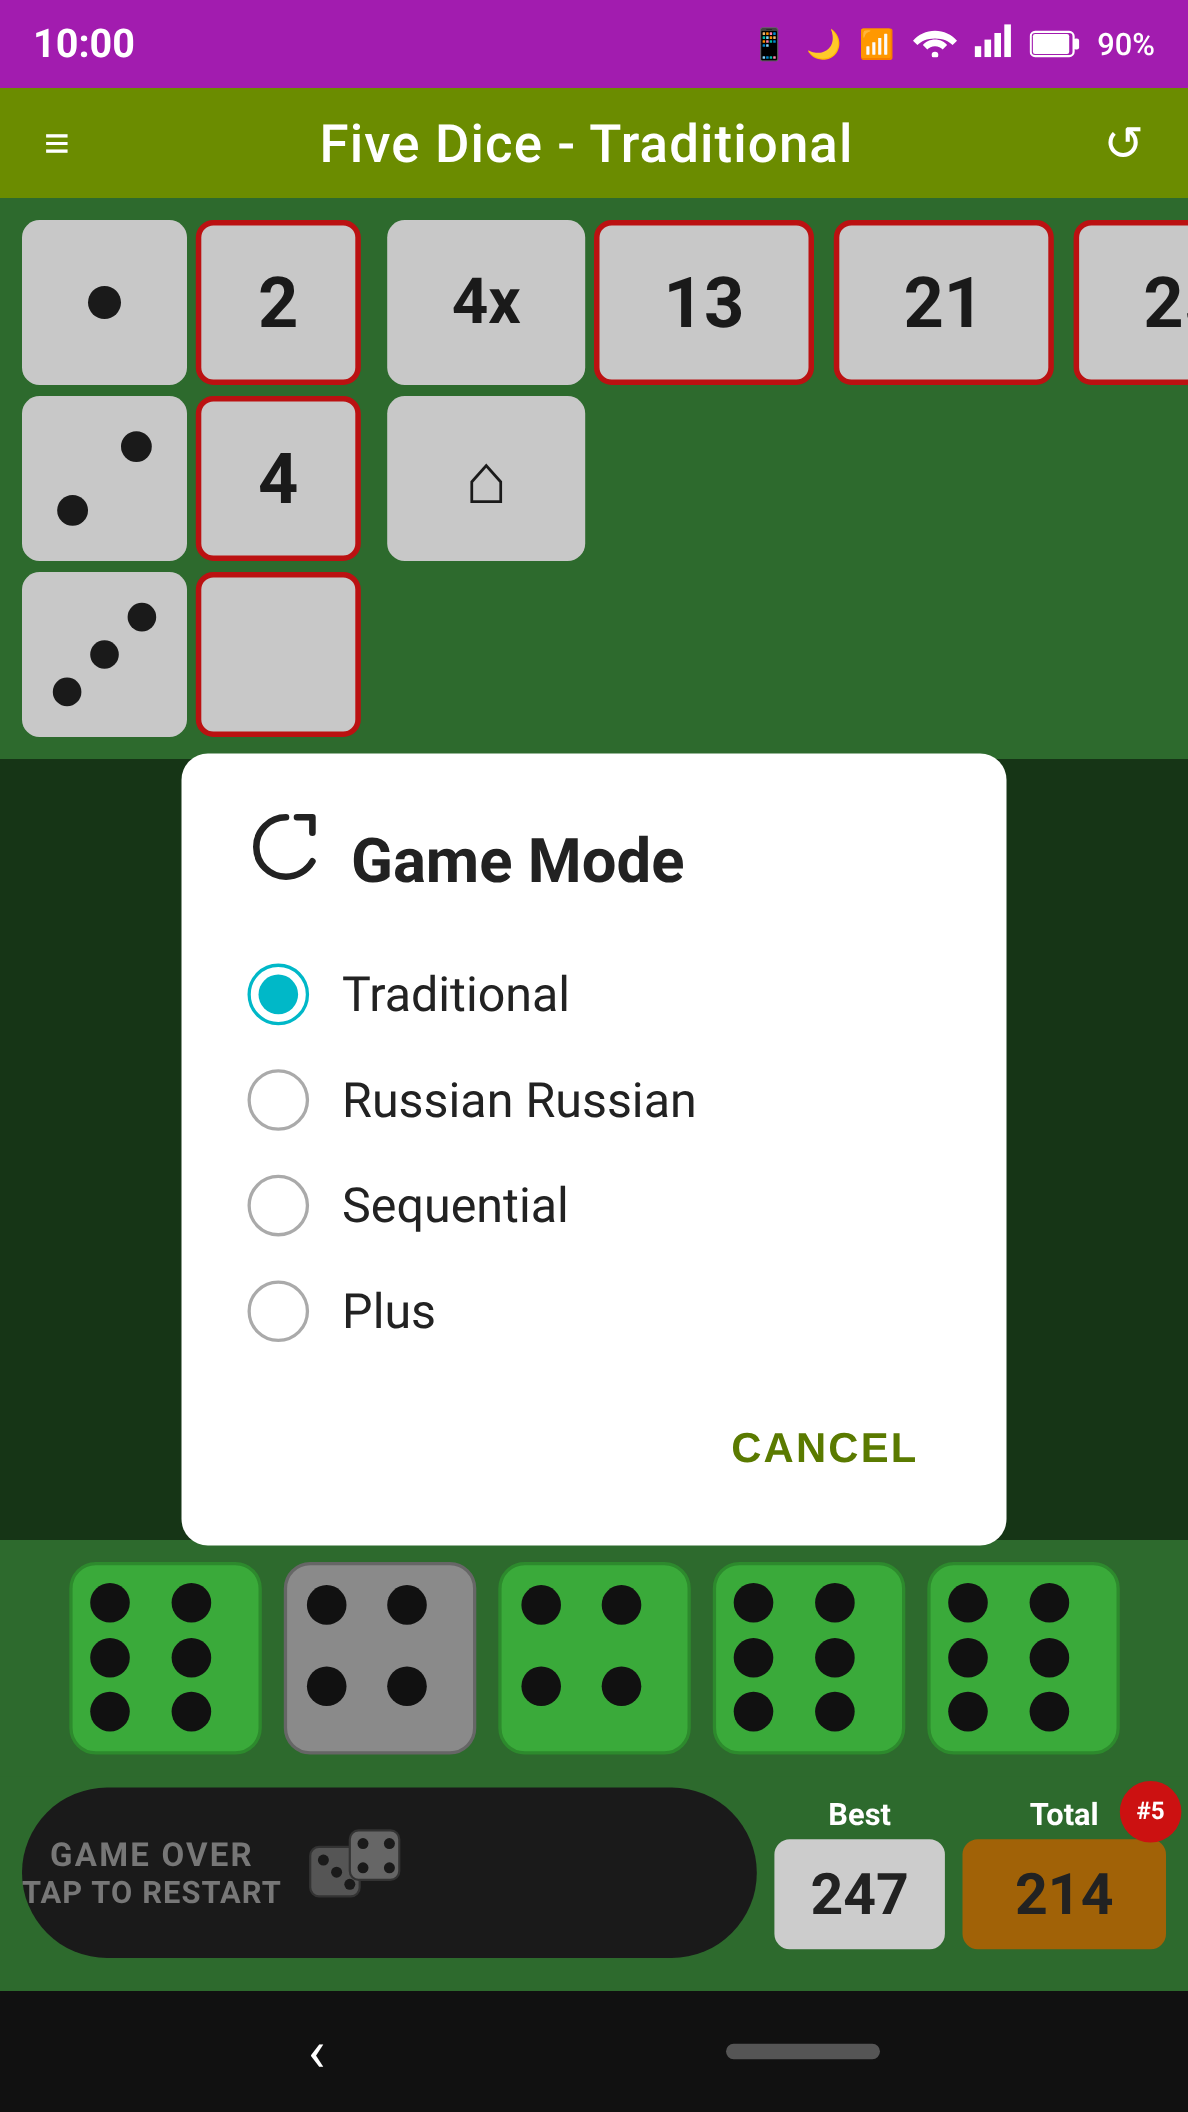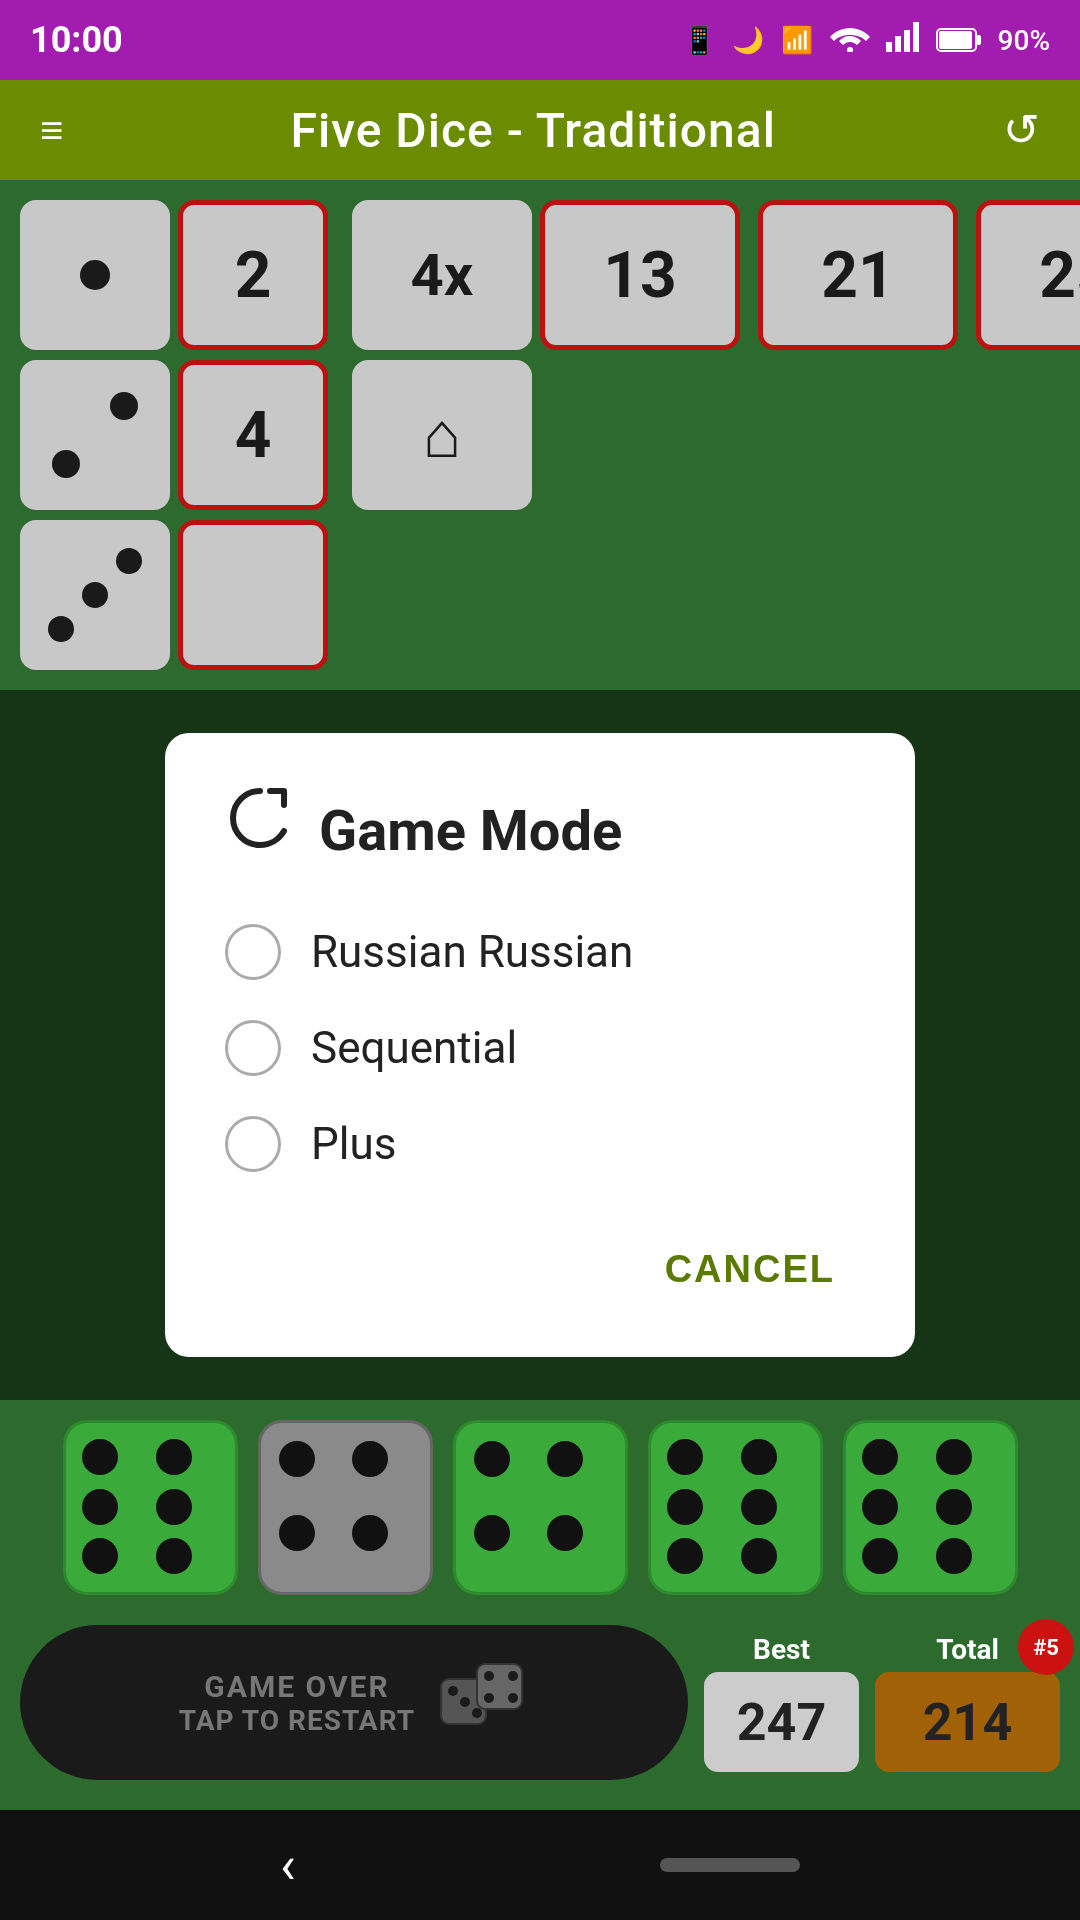--- a/index.html
+++ b/index.html
@@ -366,20 +366,26 @@
           <svg width="70" height="70" viewBox="0 0 70 70" fill="none">
             <path d="M35 8C20 8 8 20 8 35s12 27 27 27c10 0 19-5.5 24-14" stroke="#222" stroke-width="6" stroke-linecap="round" fill="none"></path>
             <path d="M59 22 V8 H45" stroke="#222" stroke-width="6" stroke-linecap="round" stroke-linejoin="round" fill="none"></path>
           </svg>
         </span>
         <span class="dialog-title">Game Mode</span>
       </div>
 
       <div>
 
+        <div class="radio-option">
+          <div class="radio-circle selected">
+            <div class="radio-inner"></div>
+          </div>
+          <span class="radio-label">Traditional</span>
+        </div>
 
         <div class="radio-option">
           <div class="radio-circle"></div>
           <span class="radio-label">Russian Russian</span>
         </div>
 
         <div class="radio-option">
           <div class="radio-circle"></div>
           <span class="radio-label">Sequential</span>
         </div>
@@ -448,21 +454,21 @@
           <div class="pip pip-dot-green"></div>
           <div class="pip pip-dot-green"></div>
           <div class="pip pip-dot-green"></div>
         </div>
       </div>
     </div>
   </div>
 
   <div style="background:#2d6a2d; padding: 10px 20px 30px 20px; display:flex; align-items:center; gap:16px;">
 
-    <div style="flex:1; height:155px; background:#1a1a1a; border-radius:80px; display:flex; align-items:center; justify-content:center; gap:24px;">
+    <div style="flex:1; height:155px; background:#1a1a1a; border-radius:80px; display:flex; align-items:center; justify-content:flex-start; gap:24px;">
       <div style="text-align:center;">
         <div style="color:#777; font-size:30px; font-weight:bold; letter-spacing:2px;">GAME OVER</div>
         <div style="color:#777; font-size:28px; font-weight:bold; letter-spacing:1px;">TAP TO RESTART</div>
       </div>
 
       <div style="font-size:70px; color:#888;">
         <svg width="90" height="70" viewBox="0 0 90 70" fill="none">
           <rect x="2" y="20" width="45" height="45" rx="8" fill="#555"></rect>
           <rect x="2" y="20" width="45" height="45" rx="8" stroke="#333" stroke-width="2"></rect>
           <circle cx="14" cy="32" r="5" fill="#1a1a1a"></circle>

